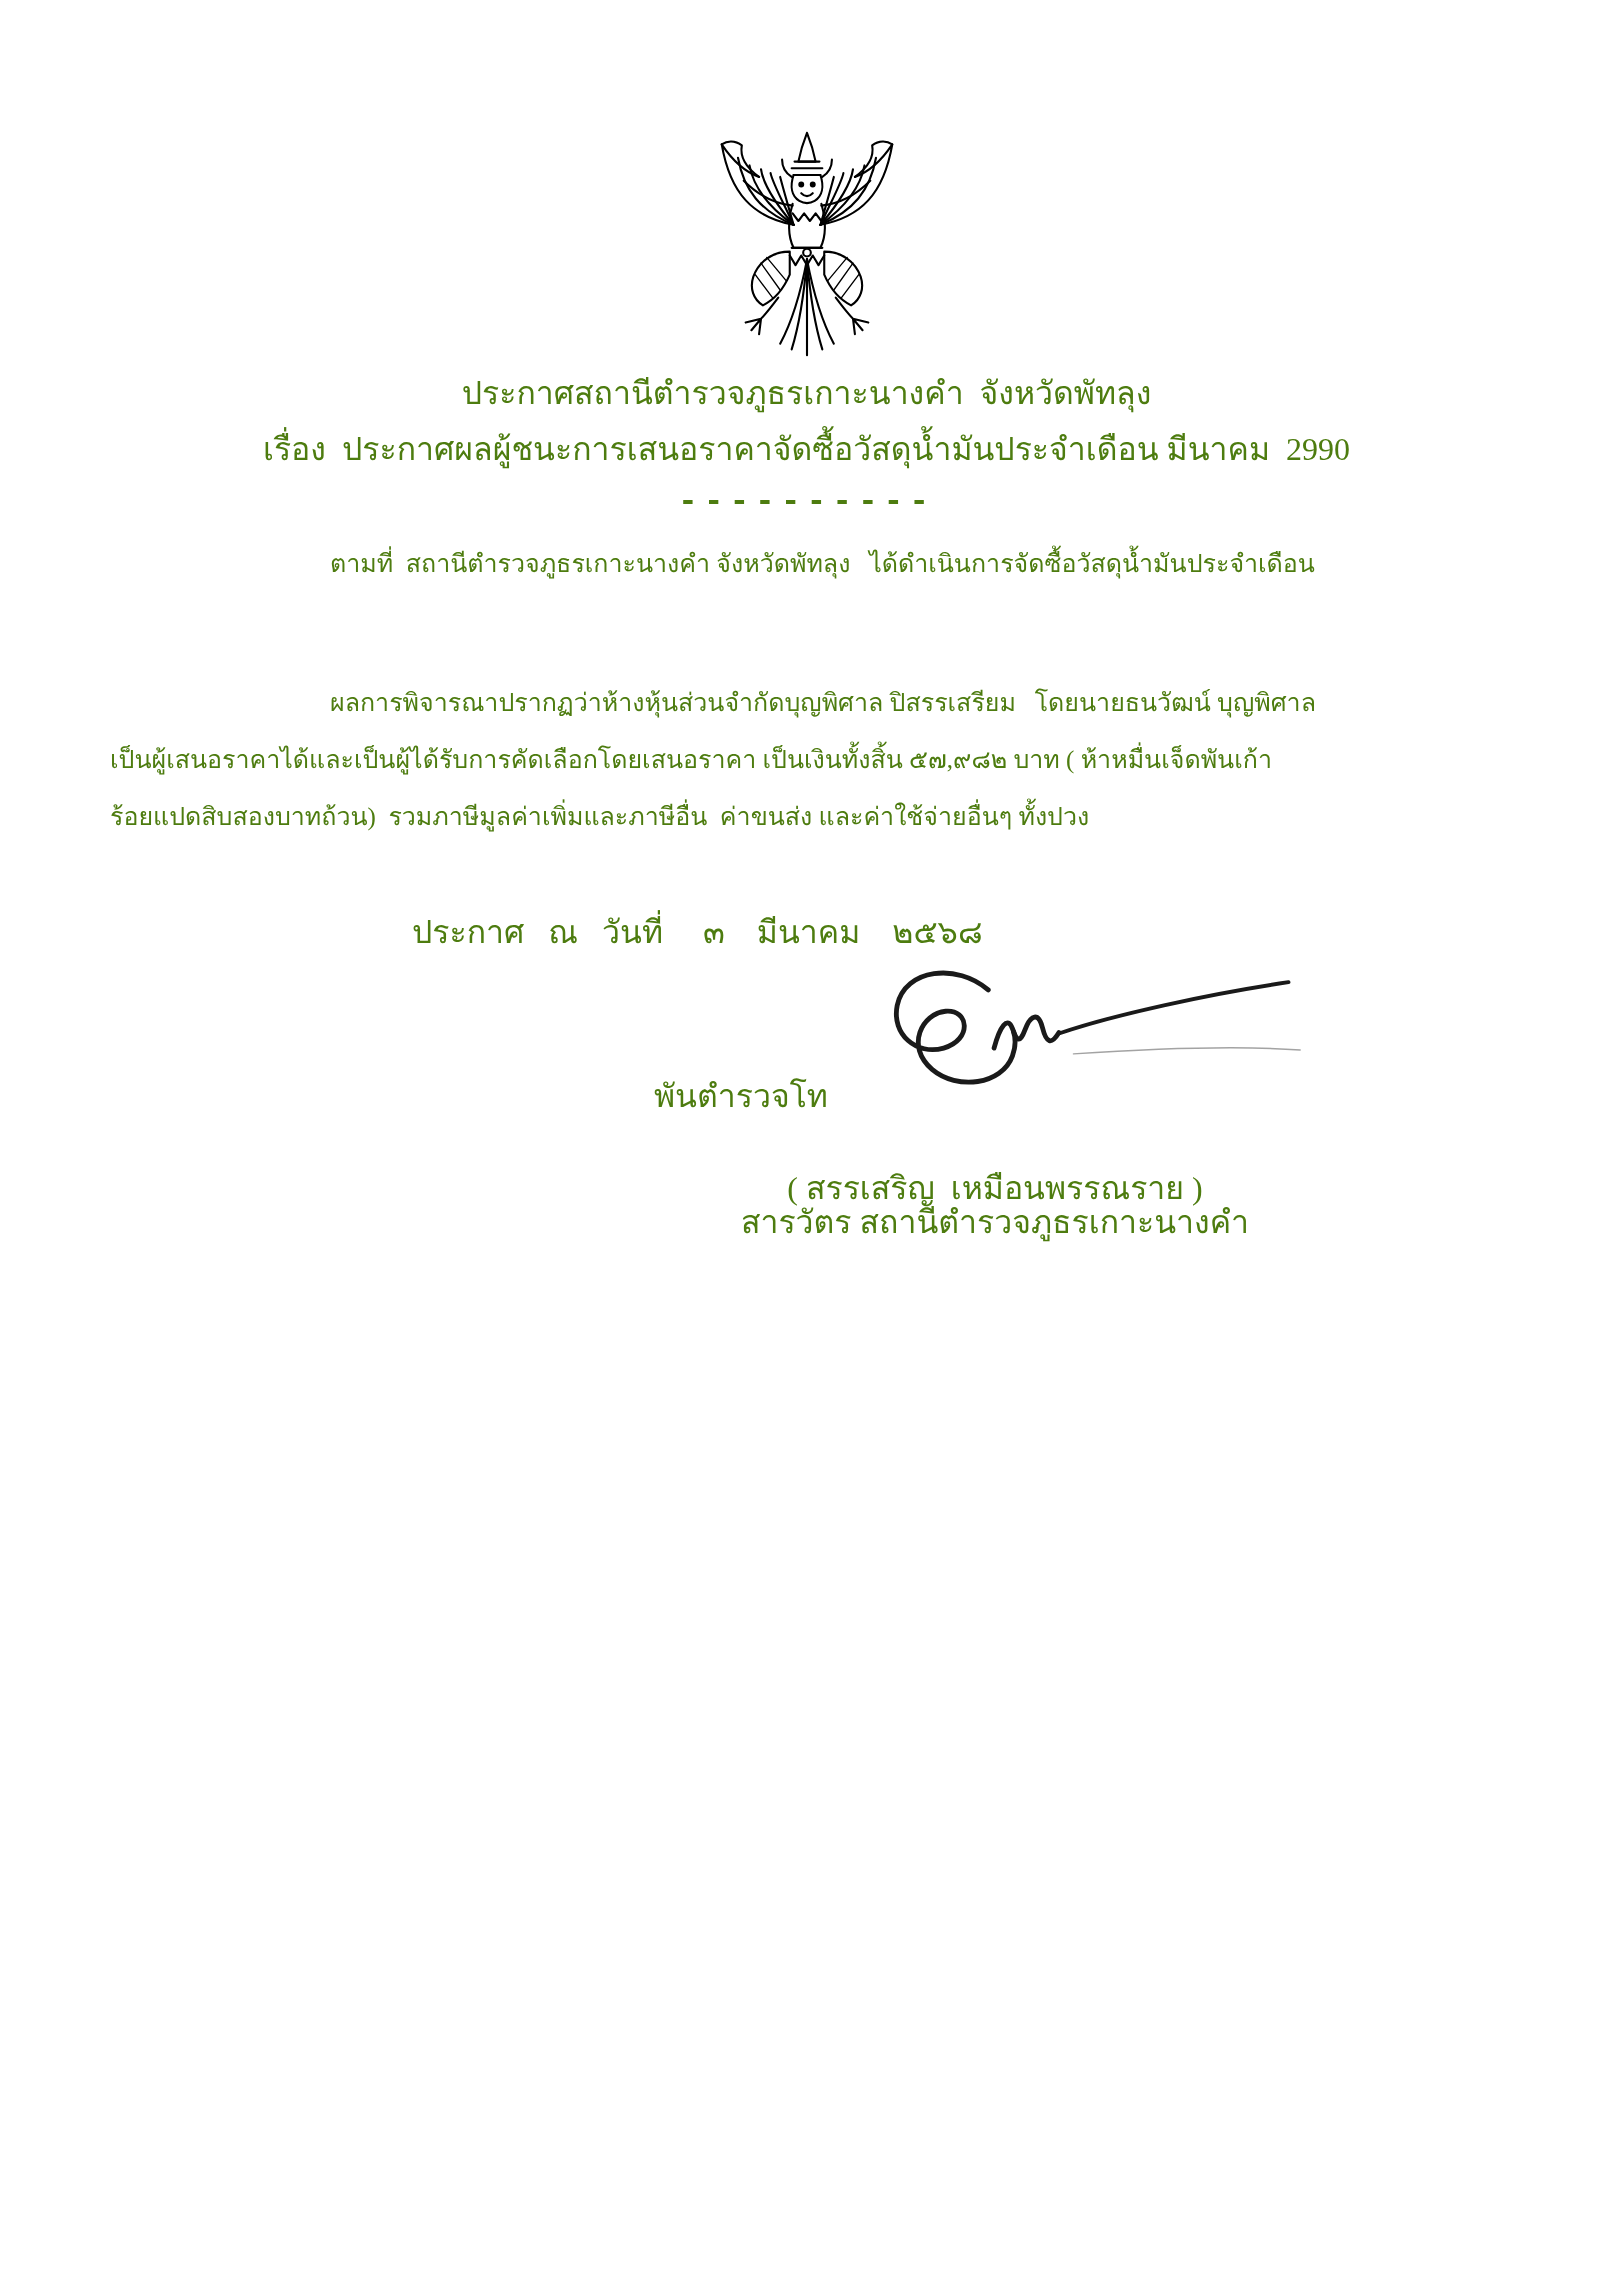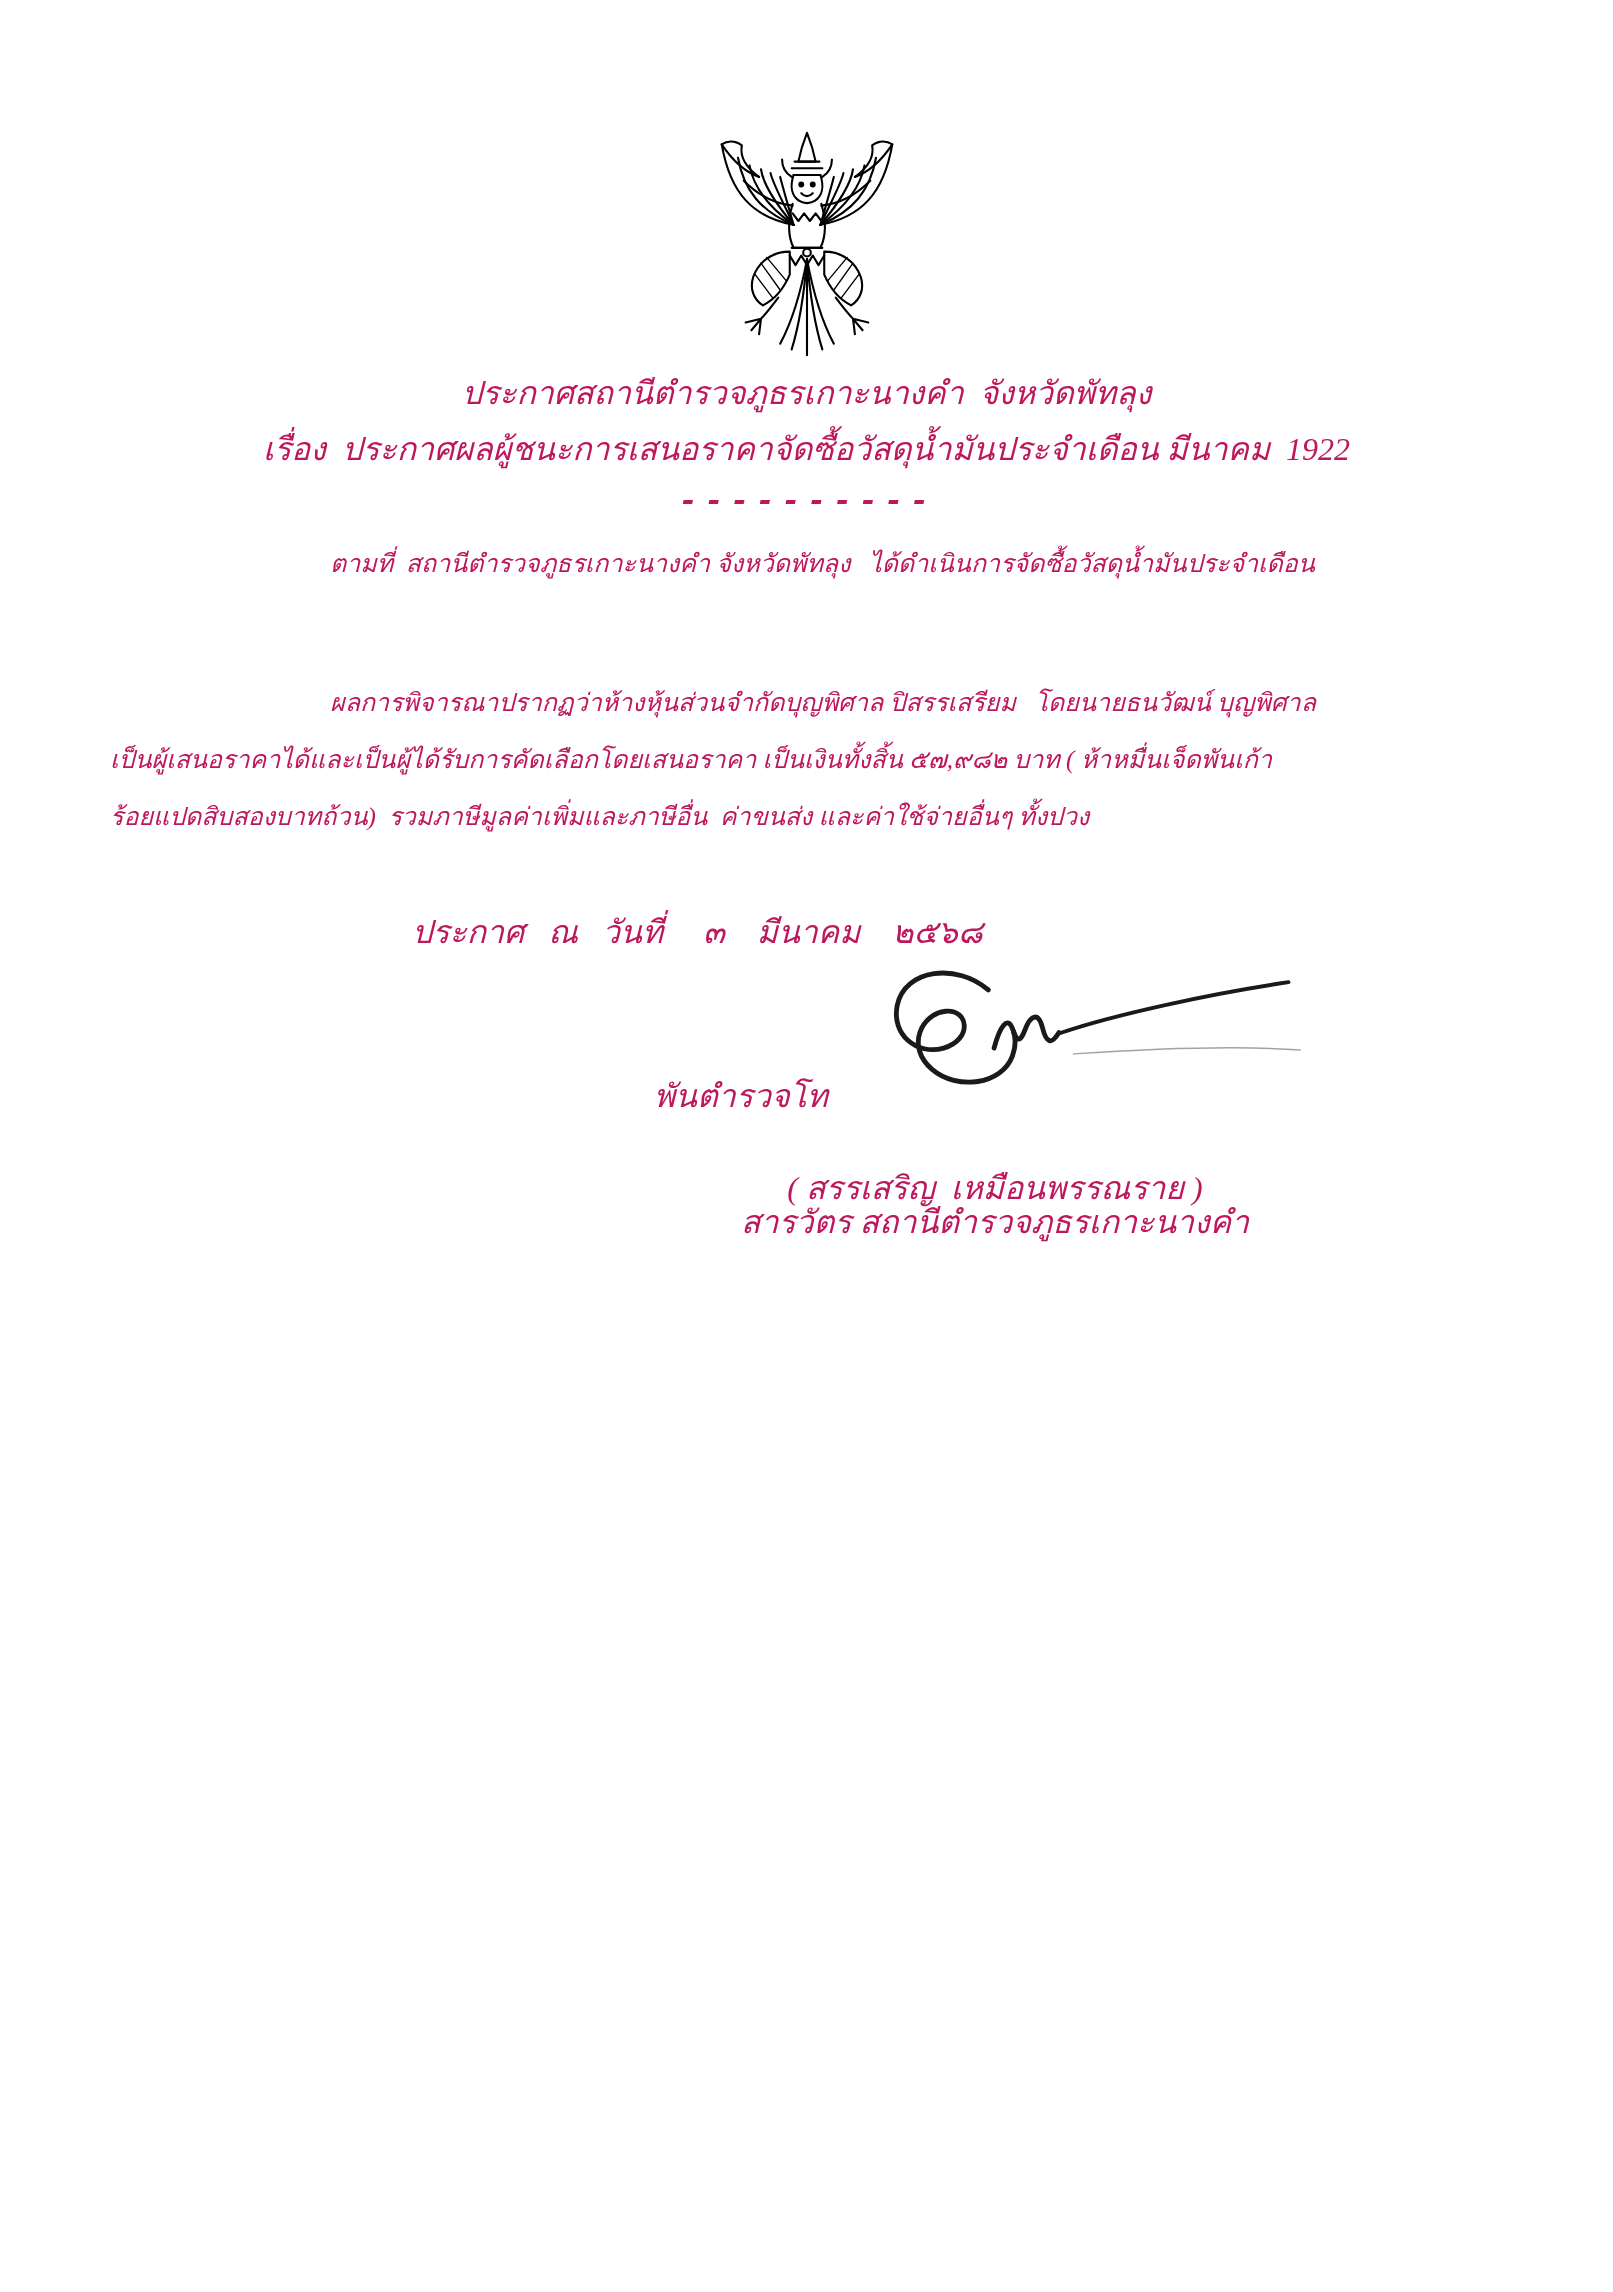--- a/index.html
+++ b/index.html
@@ -1,23 +1,22 @@
 <!DOCTYPE html>
 <html><head>
 <meta charset="utf-8">
 <style>
   html,body{margin:0;padding:0;background:#ffffff;}
   .page{
     position:relative;
     width:1613px;height:2056px;
     background:#ffffff;
-    color:#be185d;
+    color:#4d7c0f;
     font-family:"Liberation Serif","DejaVu Serif",serif;
     overflow:hidden;
-    font-style:italic;
   }
   .abs{position:absolute;}
   .txt{font-size:32px;line-height:57px;white-space:pre-wrap;}
   .center{left:0;width:1613px;text-align:center;}
   .emblem{top:129px;left:50%;transform:translateX(-50%);}
   .title1{top:365px;}
   .title2{top:421px;}
   .divider{top:484px;font-weight:bold;font-size:33px;letter-spacing:5.9px;font-family:"Liberation Mono","DejaVu Sans Mono",monospace;}
   .para{left:110px;width:1364px;}
   .p1{top:535px;}
@@ -81,21 +80,21 @@
         <path d="M110,136 C107,172 102,204 94,230"></path>
         <path d="M110,136 L110,236"></path>
         <path d="M110,136 C113,172 118,204 126,230"></path>
         <path d="M110,136 C116,168 124,198 138,224"></path>
         <path d="M92,132 L98,142 L104,132 L110,142 L116,132 L122,142 L128,132"></path>
       </g>
     </svg>
   </div>
 
   <div class="abs txt center title1">ประกาศสถานีตำรวจภูธรเกาะนางคำ  จังหวัดพัทลุง</div>
-  <div class="abs txt center title2">เรื่อง  ประกาศผลผู้ชนะการเสนอราคาจัดซื้อวัสดุน้ำมันประจำเดือน มีนาคม  1922</div>
+  <div class="abs txt center title2">เรื่อง  ประกาศผลผู้ชนะการเสนอราคาจัดซื้อวัสดุน้ำมันประจำเดือน มีนาคม  2990</div>
   <div class="abs center divider">----------</div>
 
   <div class="abs para p1">
     <div class="line indent">ตามที่  สถานีตำรวจภูธรเกาะนางคำ จังหวัดพัทลุง   ได้ดำเนินการจัดซื้อวัสดุน้ำมันประจำเดือน</div>
   </div>
 
   <div class="abs para p2">
     <div class="line indent">ผลการพิจารณาปรากฏว่าห้างหุ้นส่วนจำกัดบุญพิศาล ปิสรรเสรียม   โดยนายธนวัฒน์ บุญพิศาล</div>
     <div class="line">เป็นผู้เสนอราคาได้และเป็นผู้ได้รับการคัดเลือกโดยเสนอราคา เป็นเงินทั้งสิ้น ๕๗,๙๘๒ บาท ( ห้าหมื่นเจ็ดพันเก้า</div>
     <div class="line">ร้อยแปดสิบสองบาทถ้วน)  รวมภาษีมูลค่าเพิ่มและภาษีอื่น  ค่าขนส่ง และค่าใช้จ่ายอื่นๆ ทั้งปวง</div>

